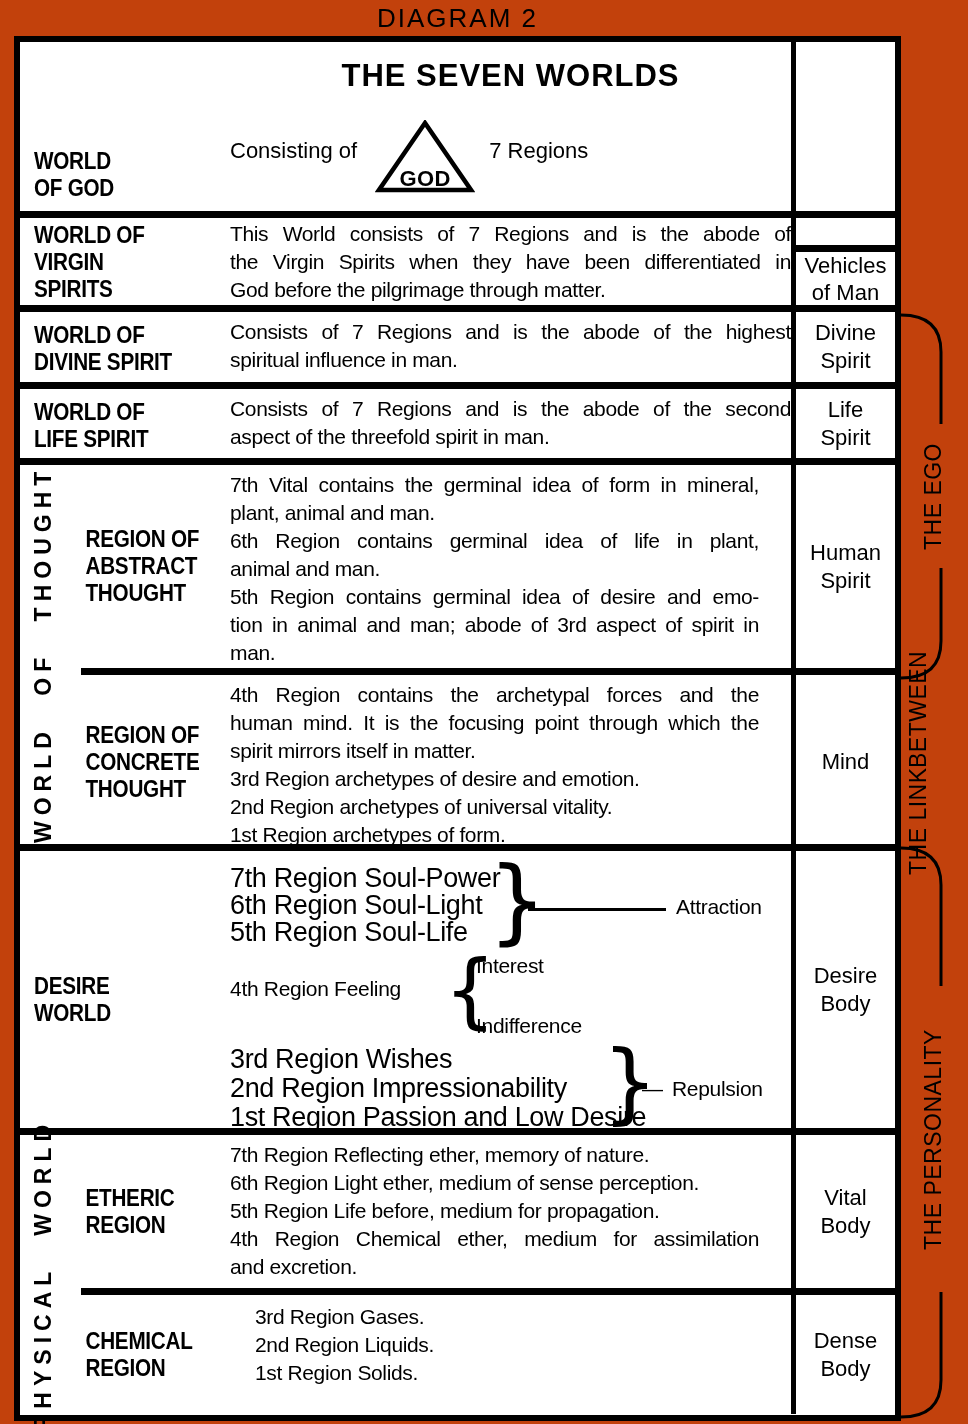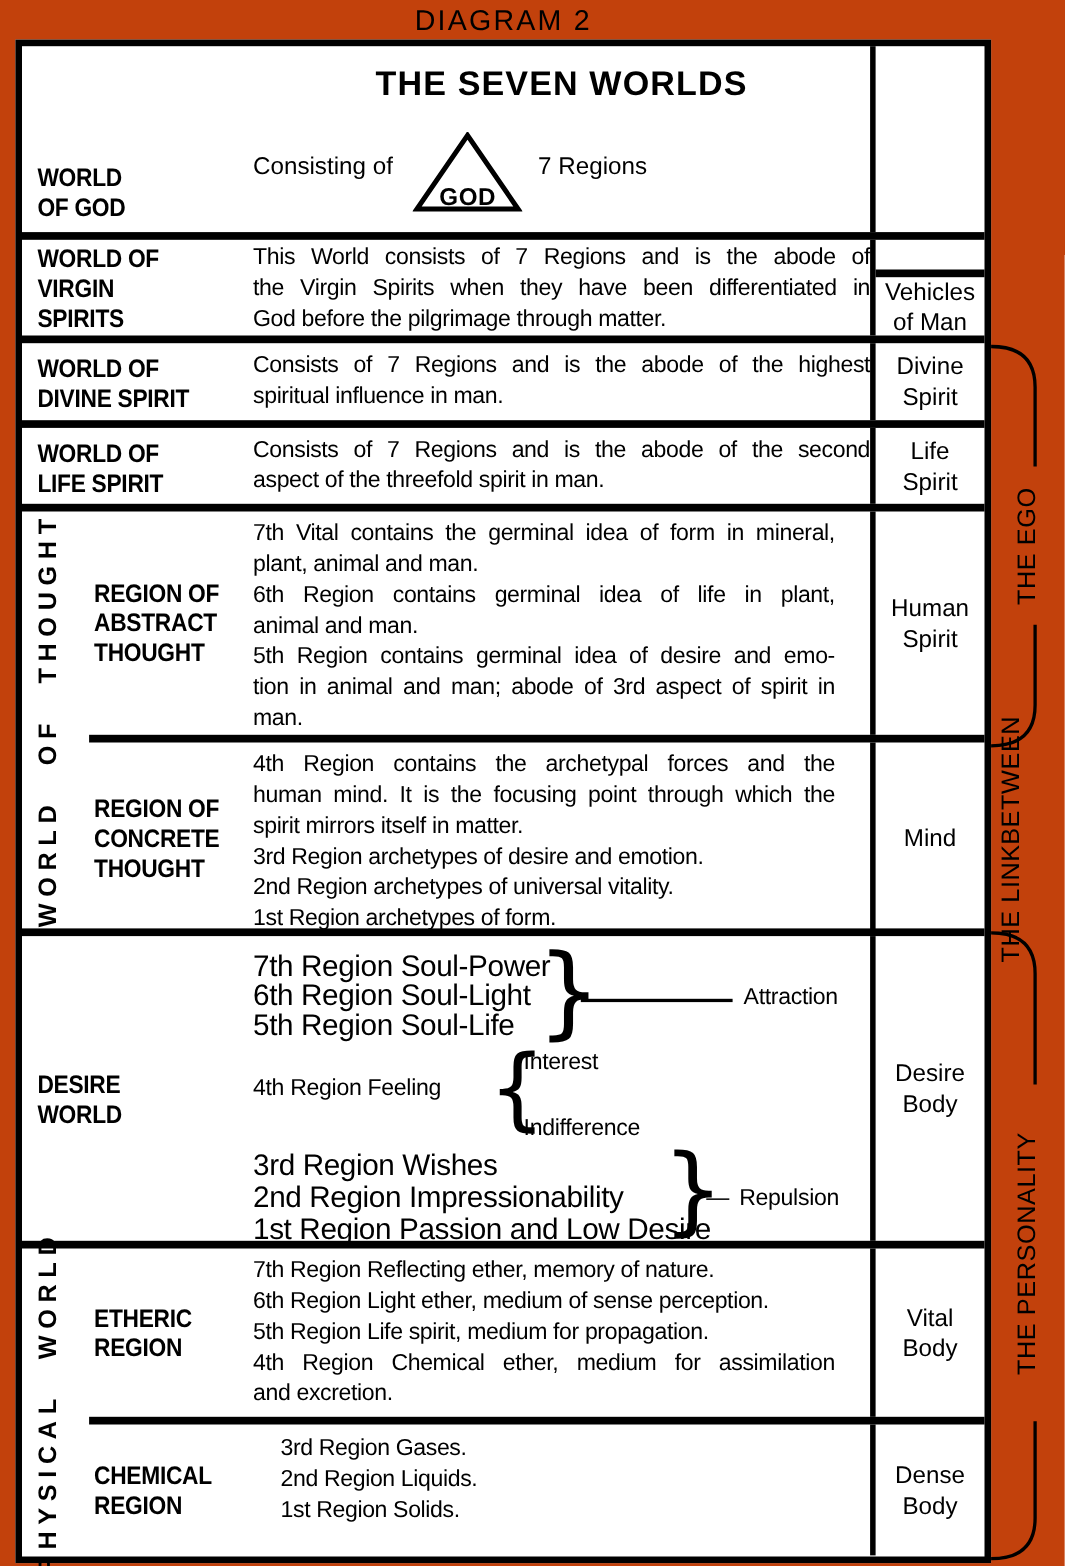--- a/index.html
+++ b/index.html
@@ -281,21 +281,21 @@
       <div class="stack">
         <div class="subrow sub-etheric">
           <div class="sublabel">
               <div class="line">ETHERIC</div>
               <div class="line">REGION</div>
             </div>
           <div class="subcontent">
             <div class="plain">
                 <div class="line">7th Region Reflecting ether, memory of nature.</div>
                 <div class="line">6th Region Light ether, medium of sense perception.</div>
-                <div class="line">5th Region Life spirit, medium for propagation.</div>
+                <div class="line">5th Region Life before, medium for propagation.</div>
               </div>
             <div class="para">
                 <div class="line">4th Region Chemical ether, medium for assimilation</div>
                 <div class="line">and excretion.</div>
               </div>
           </div>
           <div class="veh">
               <div class="line">Vital</div>
               <div class="line">Body</div>
             </div>

